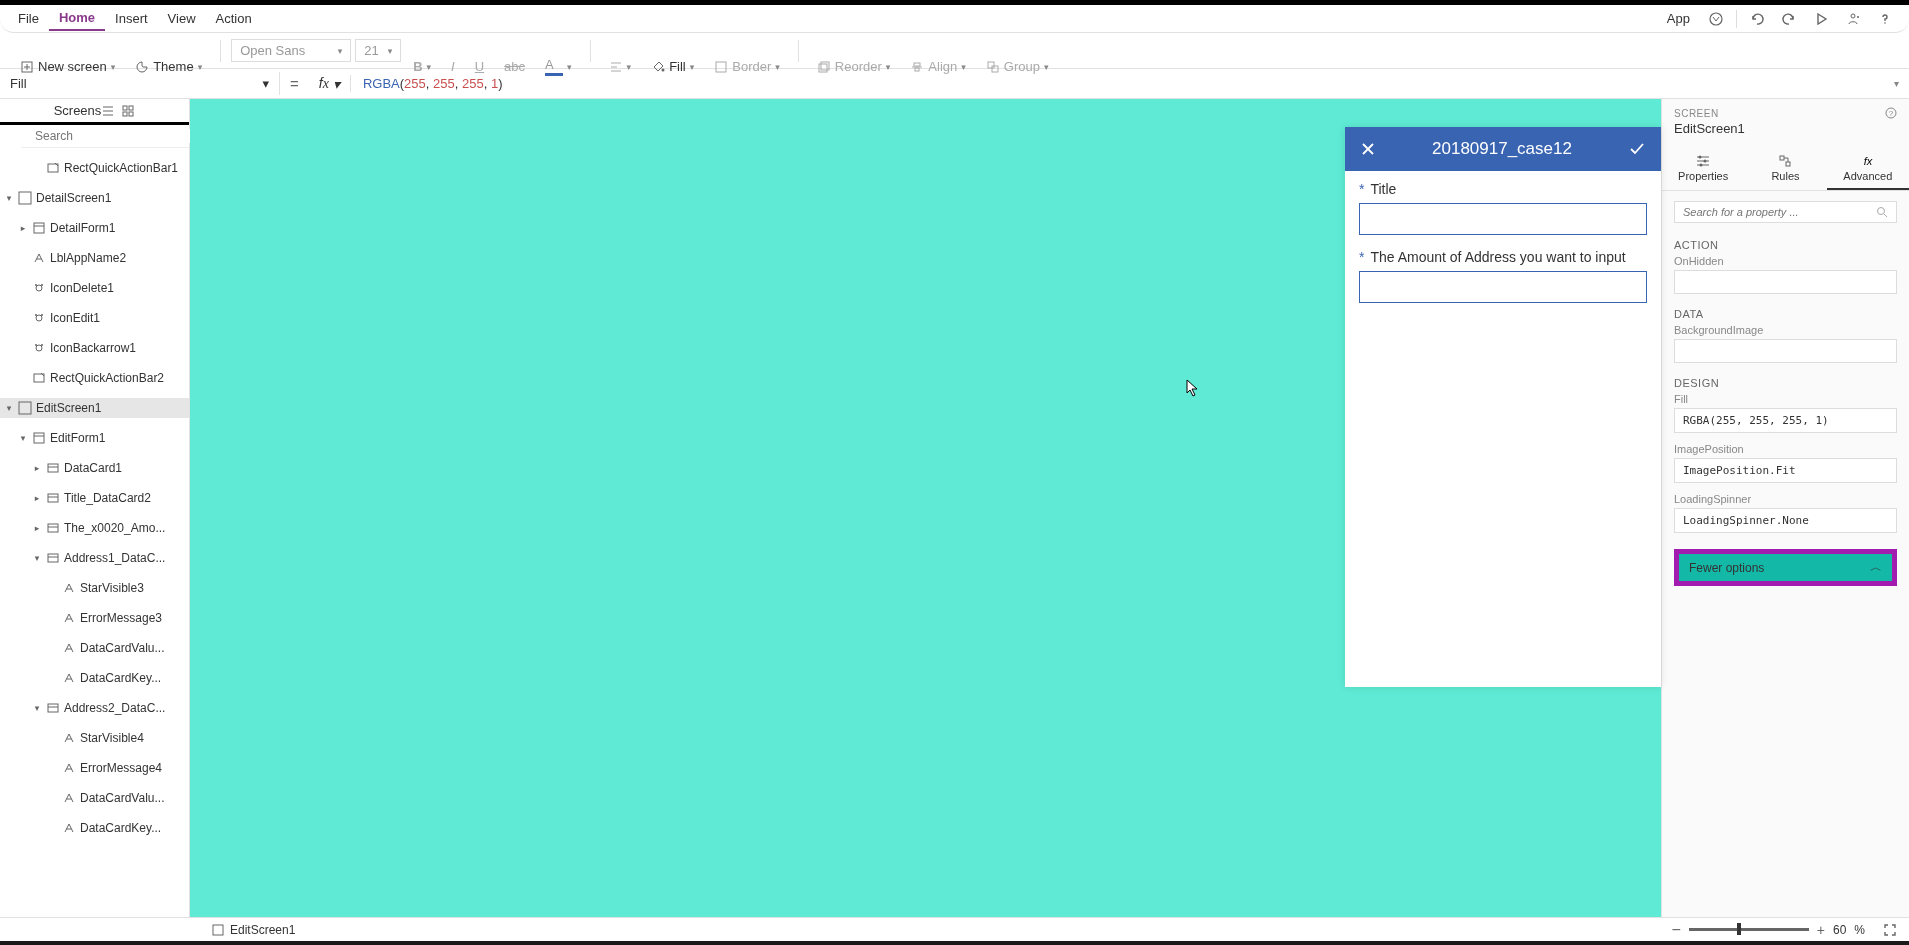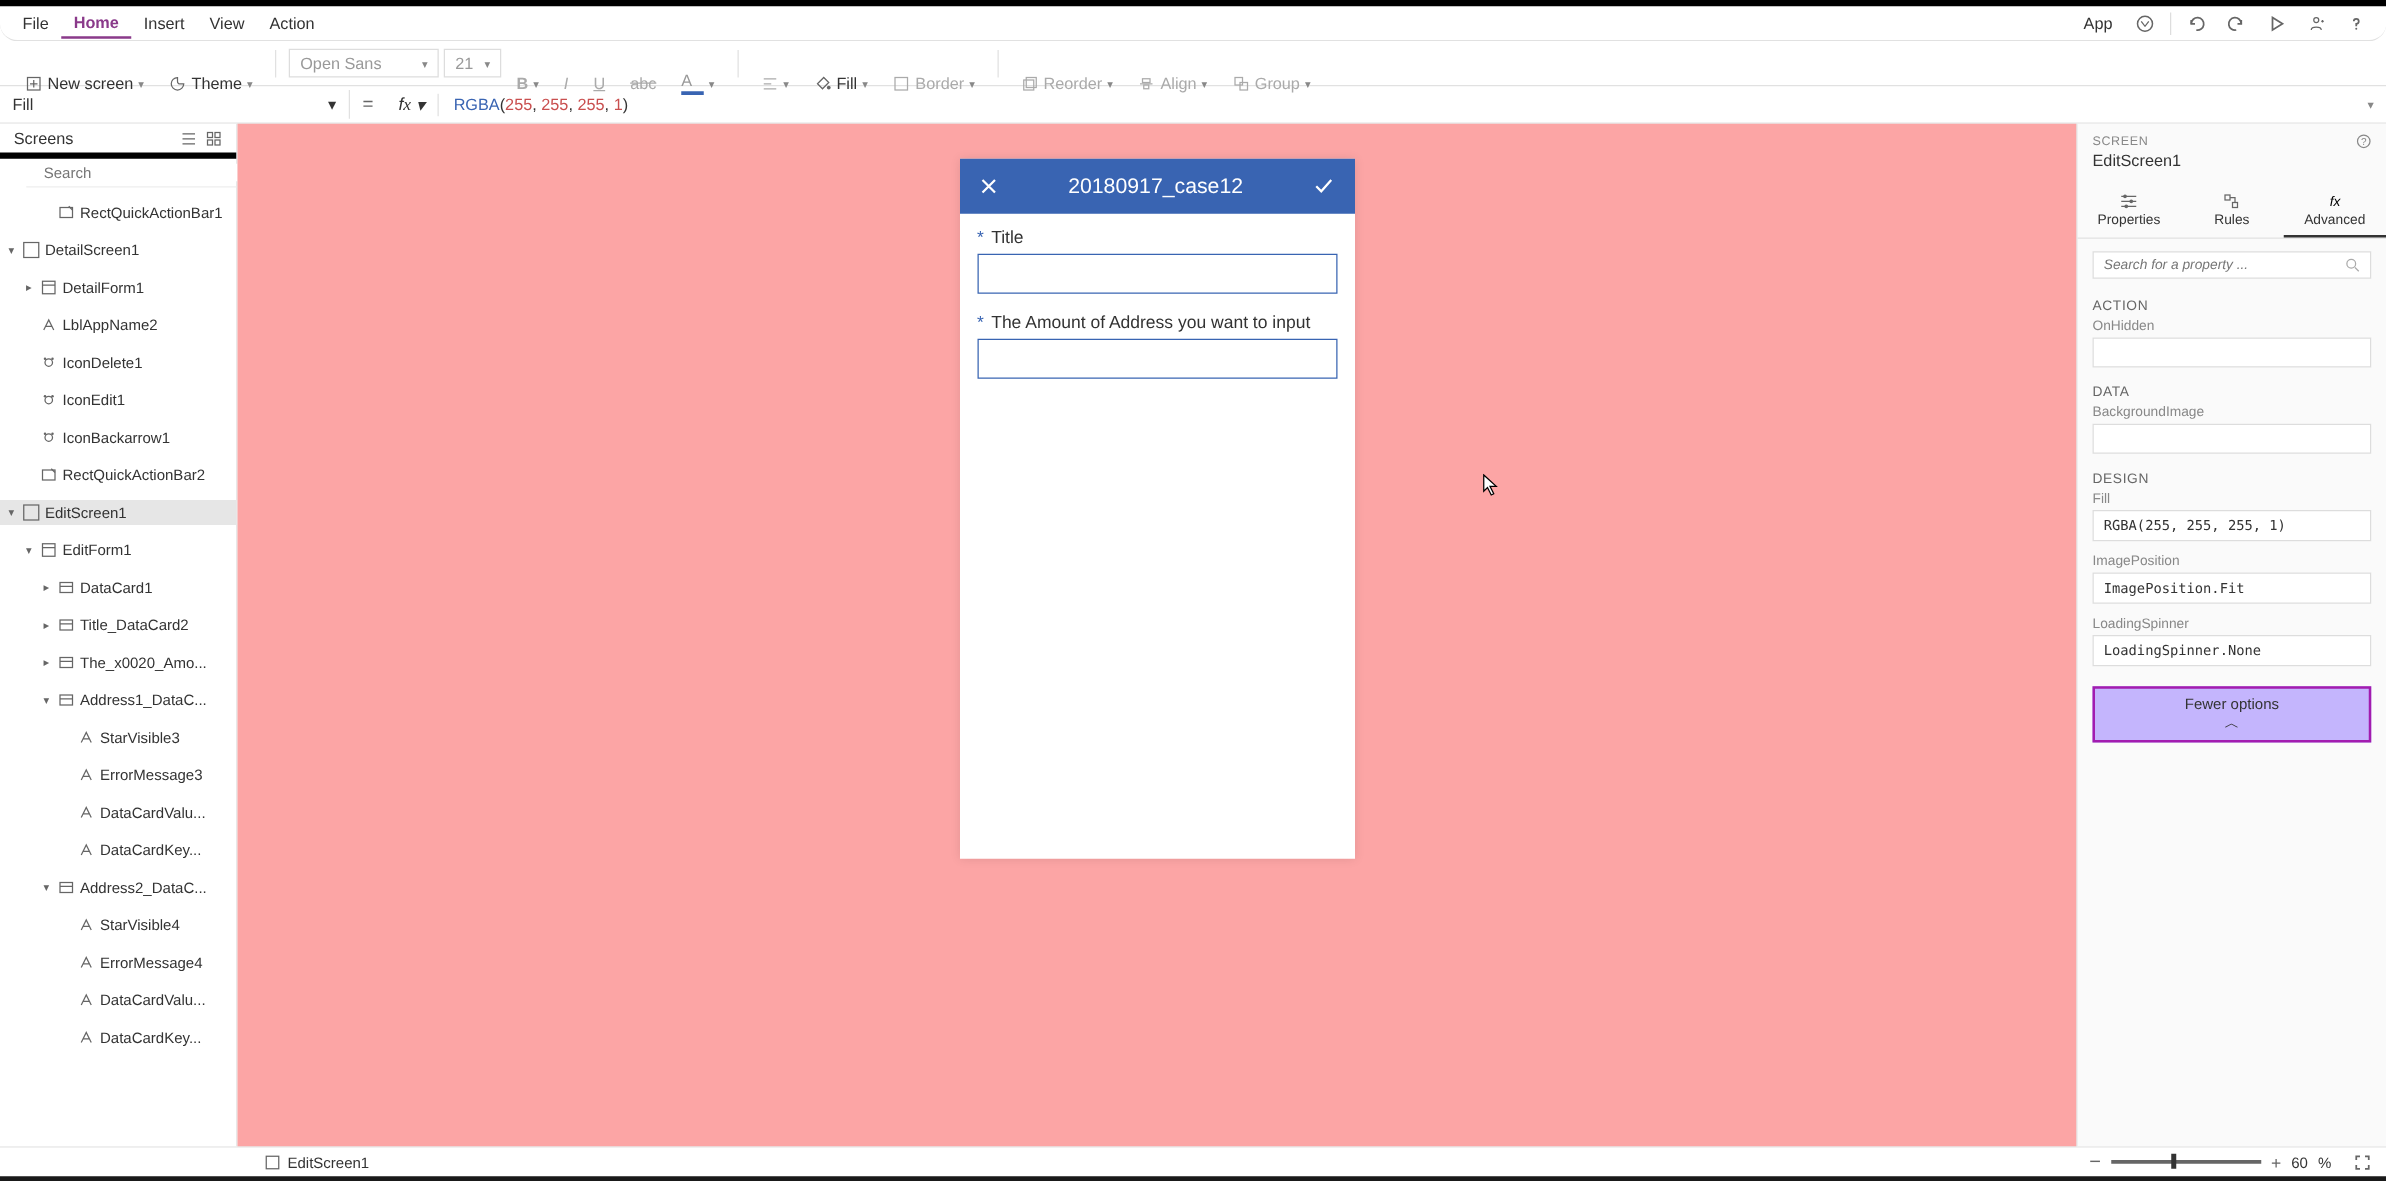--- a/index.html
+++ b/index.html
@@ -33,38 +33,38 @@
 .formula { flex: 1; padding: 4px 12px; font-family: Consolas, monospace; font-size: 13px; }
 .formula .fn { color: #3964b2; }
 .formula .num { color: #c94f4f; }
 .formula-caret { padding: 0 10px; font-size: 10px; color: #888; }
 
 
 .main { display: flex; height: calc(100vh - 5px - 28px - 36px - 30px - 28px); }
 
 
 .tree-panel { width: 190px; border-right: 1px solid #e1e1e1; display: flex; flex-direction: column; background: #fff; }
-.tree-header { display: flex; justify-content: space-between; align-items: center; padding: 4px 11px; border-bottom: 5px solid #000000; }
+.tree-header { display: flex; justify-content: center; align-items: center; padding: 4px 0; border-bottom: 3px solid #000000; }
 .tree-title { font-size: 13px; }
 .tree-header-icons { display: flex; gap: 6px; }
 .tree-search { display: flex; align-items: center; padding: 4px 8px; border-bottom: 1px solid #eee; gap: 6px; margin-left: 21px; }
 .tree-search input { border: none; outline: none; flex: 1; font-size: 12px; color: #888; }
 .tree-list { flex: 1; overflow-y: auto; font-size: 12px; }
 .tree-item { display: flex; align-items: center; padding: 3px 4px; gap: 4px; cursor: pointer; white-space: nowrap; margin-top: 10px; }
 .tree-item.selected { background: #e6e6e6; }
 .tree-indent-0 { padding-left: 4px; }
 .tree-indent-1 { padding-left: 18px; }
 .tree-indent-2 { padding-left: 32px; }
 .tree-indent-3 { padding-left: 48px; }
 .tree-caret { width: 10px; font-size: 9px; color: #666; display: inline-block; text-align: center; }
 .tree-icon { width: 14px; height: 14px; display: inline-flex; align-items: center; justify-content: center; }
 .tree-icon svg { width: 14px; height: 14px; }
 
 
-.canvas-area { flex: 1; background: #fca5a5; position: relative; display: flex; justify-content: center; align-items: flex-start; padding-top: 28px; }
+.canvas-area { flex: 1; background: #5eead4; position: relative; display: flex; justify-content: flex-end; align-items: flex-start; padding-top: 28px; }
 .phone-screen { width: 316px; height: 560px; background: #fff; box-shadow: 0 0 8px rgba(0,0,0,0.1); }
 .phone-header { background: #3964b2; height: 44px; display: flex; align-items: center; justify-content: space-between; padding: 0 14px; color: #fff; }
 .phone-header-title { font-size: 17px; }
 .phone-body { padding: 10px 14px; }
 .form-field { margin-bottom: 14px; }
 .form-label { font-size: 14px; color: #333; margin-bottom: 6px; display: flex; gap: 6px; }
 .form-label .req { color: #3964b2; }
 .form-input { width: 100%; height: 32px; border: 1px solid #3964b2; padding: 4px 8px; font-size: 13px; }
 .cursor-arrow { position: absolute; left: 996px; top: 280px; }
 
@@ -76,21 +76,21 @@
 .props-tabs { display: flex; border-bottom: 1px solid #e1e1e1; }
 .props-tab { flex: 1; text-align: center; padding: 6px 0; font-size: 11px; cursor: pointer; }
 .props-tab.active { border-bottom: 2px solid #333; }
 .props-tab-icon { display: block; margin: 0 auto 2px; }
 .props-search { margin: 10px 12px; border: 1px solid #ddd; padding: 4px 8px; display: flex; align-items: center; background: #fff; }
 .props-search input { border: none; outline: none; flex: 1; font-size: 11px; color: #999; font-style: italic; }
 .props-section { padding: 6px 12px 2px; font-size: 11px; color: #666; letter-spacing: 0.5px; }
 .props-row { padding: 2px 12px 8px; }
 .props-row-label { font-size: 11px; color: #888; margin-bottom: 3px; }
 .props-row-input { border: 1px solid #ddd; background: #fff; padding: 5px 8px; font-family: Consolas, monospace; font-size: 11px; min-height: 24px; }
-.props-footer { margin: 8px 12px; border: 2px solid #a21caf; padding: 5px 10px; display: flex; justify-content: space-between; align-items: center; font-size: 12px; cursor: pointer; background: #c4b5fd; flex-direction: column; }
+.props-footer { margin: 8px 12px; border: 5px solid #a21caf; padding: 5px 10px; display: flex; justify-content: space-between; align-items: center; font-size: 12px; cursor: pointer; background: #14b8a6; }
 
 
 .bottombar { height: 24px; border-top: 1px solid #e1e1e1; display: flex; align-items: center; padding: 0 12px; font-size: 12px; background: #fff; }
 .bottombar .bb-left { display: flex; align-items: center; gap: 6px; margin-left: 200px; }
 .bottombar .spacer { flex: 1; }
 .bottombar .zoom-controls { display: flex; align-items: center; gap: 8px; }
 .zoom-slider { width: 120px; height: 3px; background: #666; position: relative; }
 .zoom-thumb { position: absolute; width: 4px; height: 12px; background: #333; top: -5px; left: 40%; }
 
 

